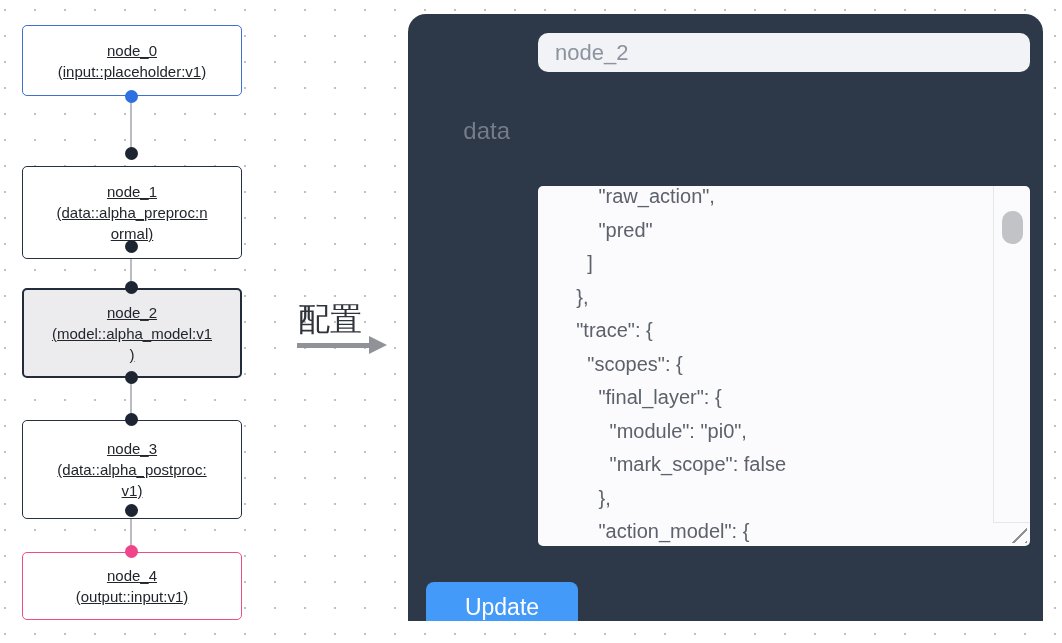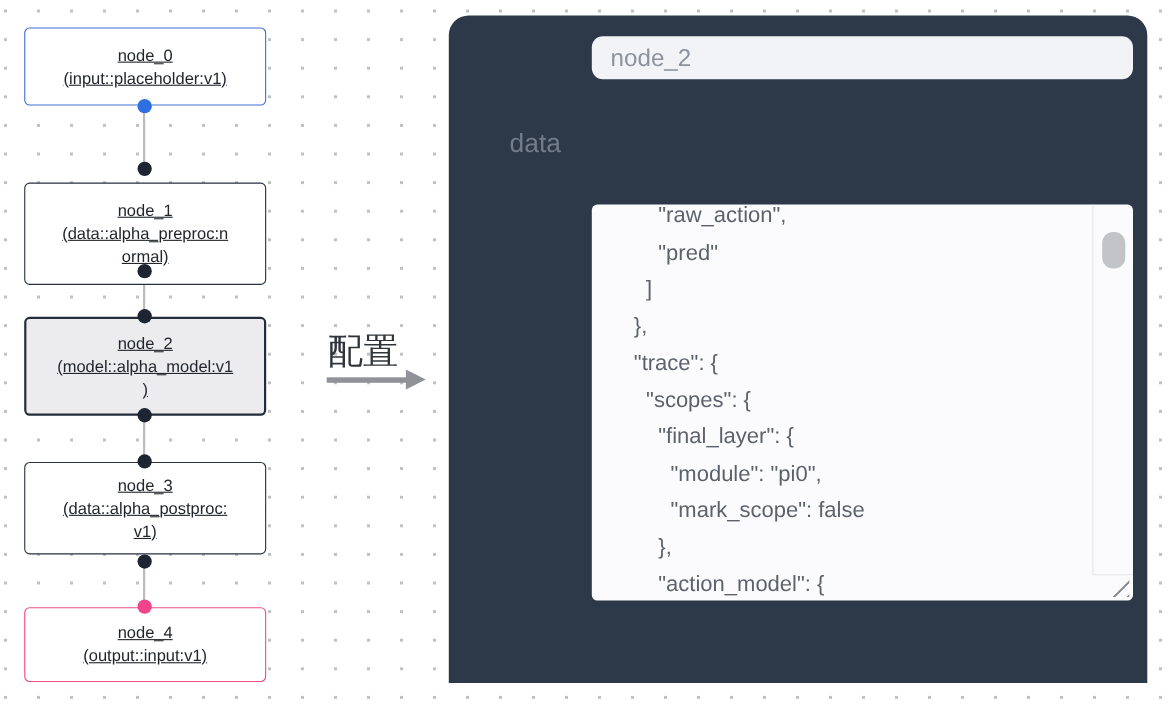--- a/index.html
+++ b/index.html
@@ -19,21 +19,21 @@
   .node{
     position:absolute;left:22px;width:220px;
     background:#fff;border:1.5px solid #273040;border-radius:5px;
     display:flex;align-items:center;justify-content:center;
     text-align:center;font-size:15px;line-height:21px;color:#22262c;
     white-space:pre-line;box-sizing:border-box;text-decoration:underline;
   }
   #n0{top:25px;height:71px;border-color:#3e6fd2;}
   #n1{top:154px;height:93px;margin-top:12px;}
   #n2{top:288px;height:90px;background:#ececef;border-width:2px;border-color:#232c3a;}
-  #n3{top:420px;height:84px;}
+  #n3{top:420px;height:99px;}
   #n4{top:552px;height:68px;border-color:#ec4d88;}
   .edge{position:absolute;left:130px;width:2px;background:#b9bcc2;}
   #e1{top:96px;height:58px;}
   #e2{top:247px;height:41px;}
   #e3{top:378px;height:42px;}
   #e4{top:511px;height:41px;}
   .port{position:absolute;left:125px;width:13px;height:13px;border-radius:50%;background:#1d2532;}
   #p0b{top:90px;background:#2e6fe2;}
   #p1t{top:147px;} #p1b{top:240px;}
   #p2t{top:281px;} #p2b{top:371px;}
@@ -149,15 +149,16 @@
           "module": "pi0",
           "mark_scope": false
         },
         "action_model": {</div>
       <div class="vline"></div>
       <div class="hline"></div>
       <div class="thumb"></div>
       <div class="grip"></div>
     </div>
 
+    <button class="update-btn">Update</button>
   </div>
 
 </div>
 
 </body></html>

